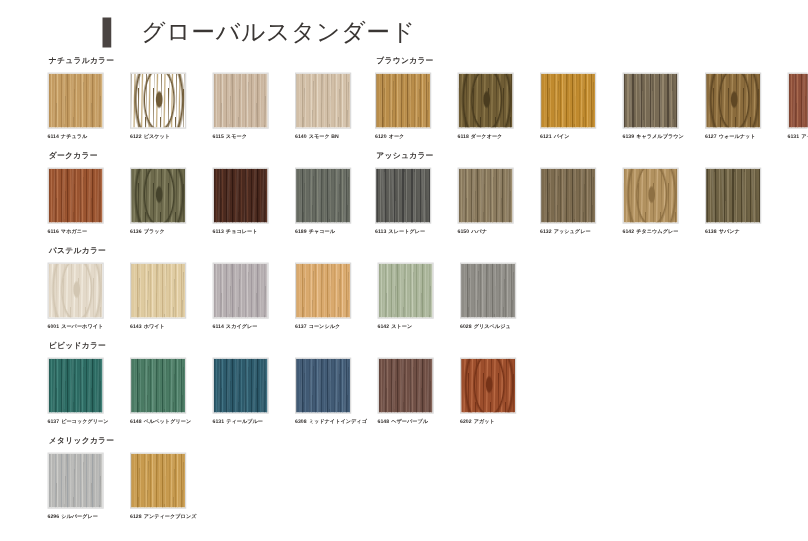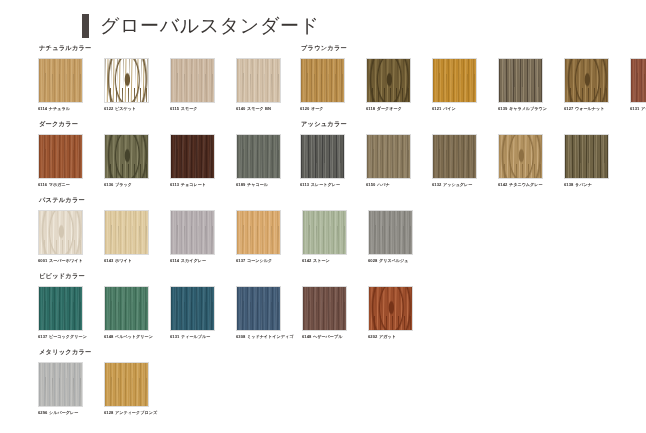--- a/index.html
+++ b/index.html
@@ -16,21 +16,21 @@
     position: relative;
   }
 
   
   .page-title {
     position: absolute;
     left: 38px;
     top: 13px;
     display: flex;
     align-items: center;
-    gap: 11px;
+    gap: 24px;
     padding-left: 44px;
   }
   .title-bar {
     width: 7px;
     height: 24px;
     background: #4a4442;
     flex: 0 0 auto;
   }
   .title-text {
     font-size: 19px;

